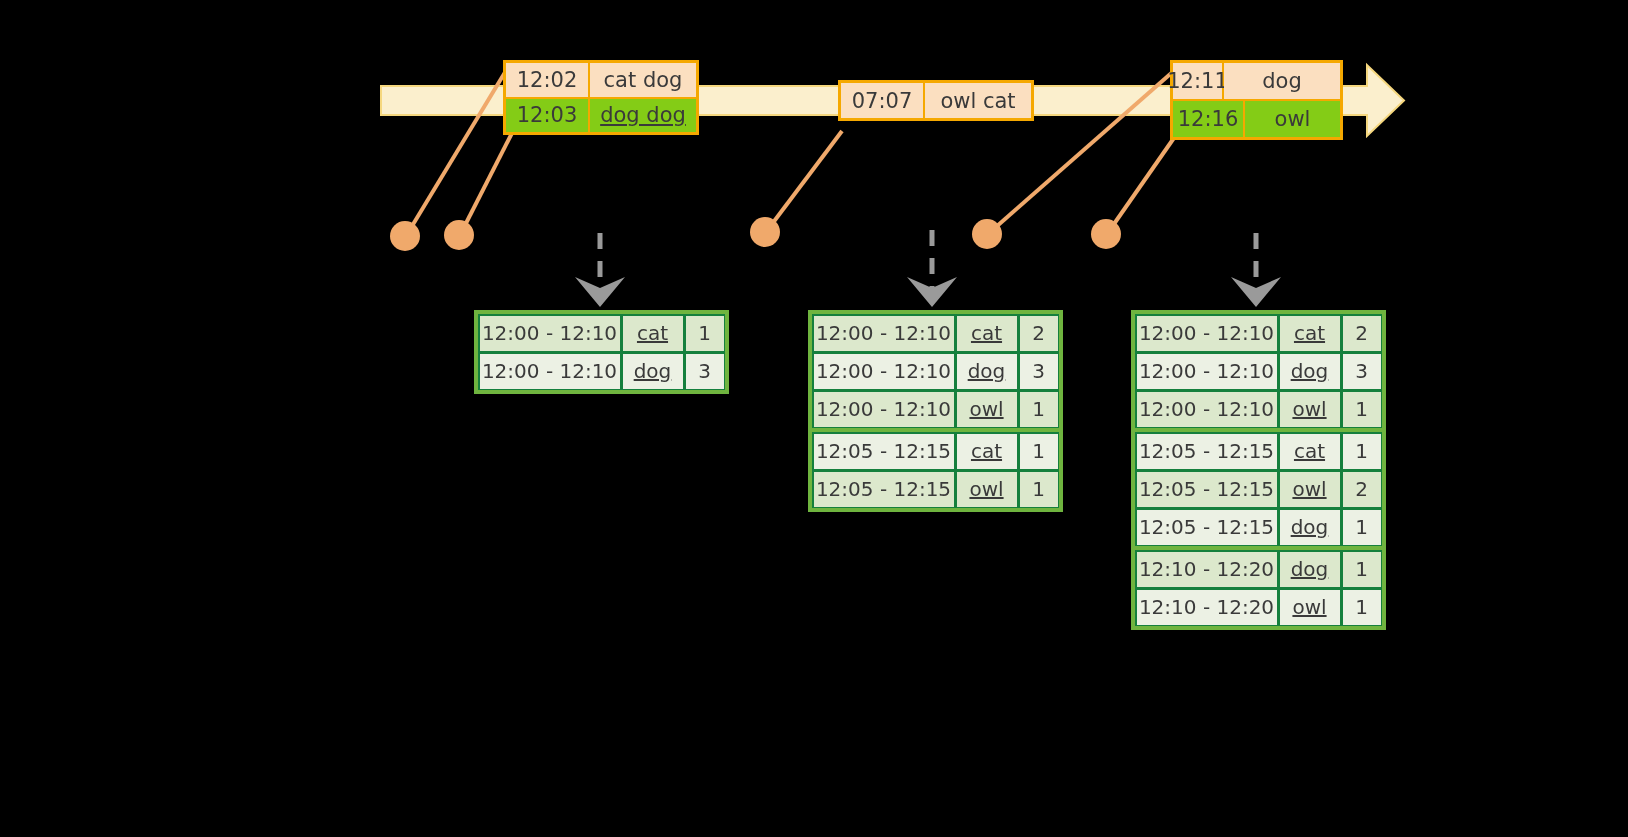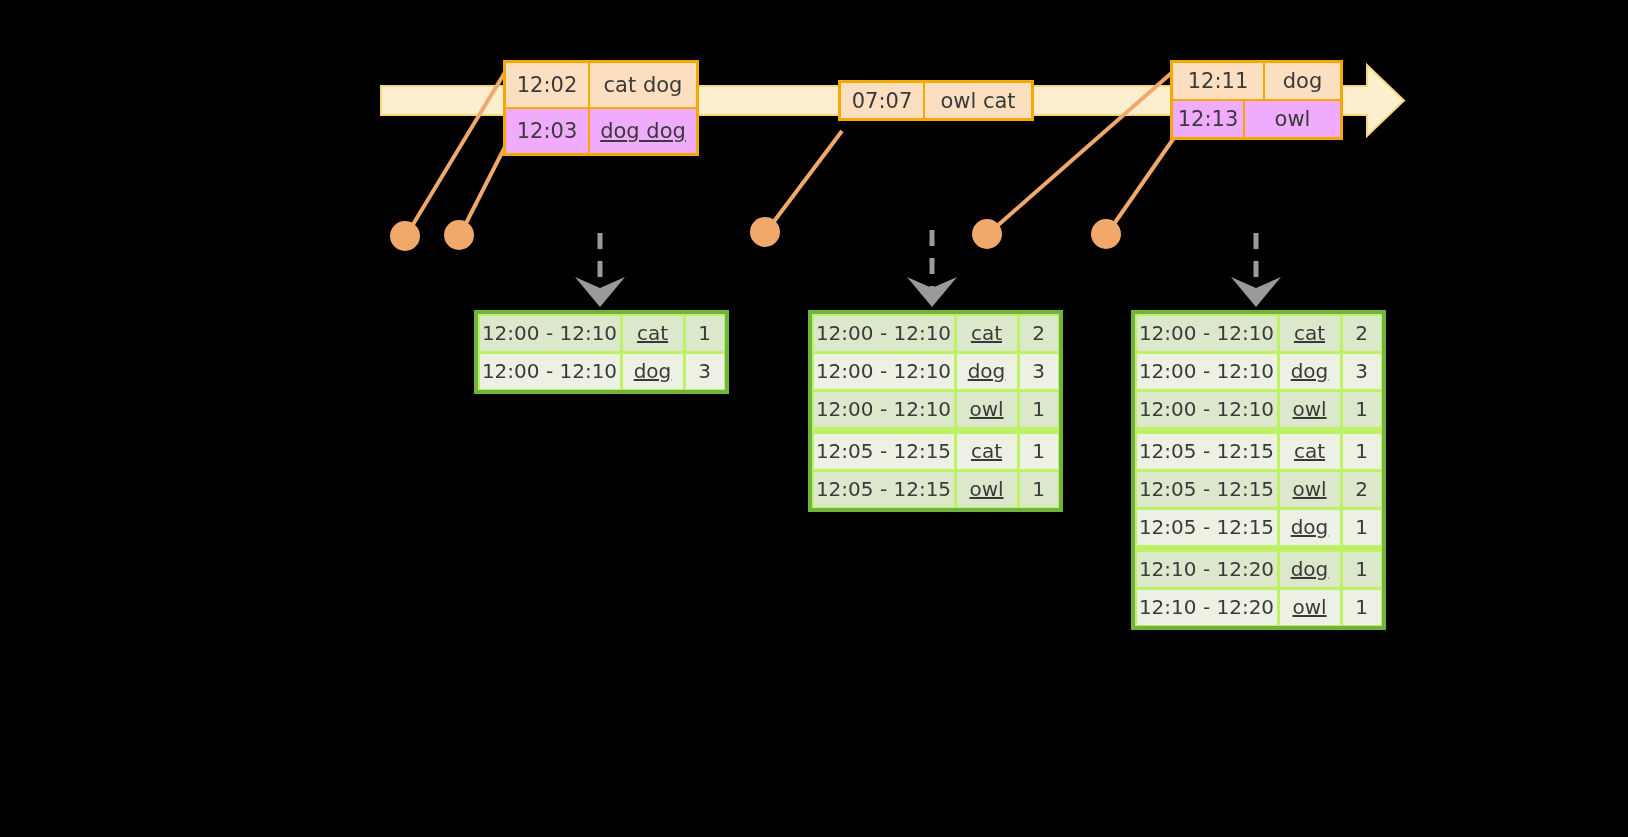--- a/index.html
+++ b/index.html
@@ -12,25 +12,25 @@
 
   
   .event-box{position:absolute;border:3px solid #F5A800;box-sizing:border-box;
              display:flex;flex-direction:column;}
   .event-row{display:flex;flex:1;}
   .event-row + .event-row{border-top:2px solid #F5A800;}
   .event-cell{display:flex;align-items:center;justify-content:center;
               font-size:21px;color:#3a3a3a;box-sizing:border-box;}
   .event-cell.time{border-right:2px solid #F5A800;}
   .ev-shade-a .event-cell{background:#FBDFC0;}
-  .ev-shade-b .event-cell{background:#f0abfc;}
+  .ev-shade-b .event-cell{background:#84cc16;}
 
   
   .result-table{position:absolute;border:4px solid #6FB43F;box-sizing:border-box;
-                display:flex;flex-direction:column;background:#bef264;align-items:center;}
+                display:flex;flex-direction:column;background:#15803d;}
   .rt-row{display:flex;height:38px;}
   .rt-cell{display:flex;align-items:center;justify-content:center;
            font-size:20px;color:#3a3a3a;box-sizing:border-box;
            margin:1.5px;}
   .rt-row.odd .rt-cell{background:#DCE8CC;}
   .rt-row.even .rt-cell{background:#ECF1E4;}
   .rt-cell.win{flex:0 0 auto;}
   .rt-cell.key{flex:0 0 auto;text-decoration:underline;}
   .rt-cell.cnt{flex:0 0 auto;}
   .rt-group-sep{height:4px;background:#6FB43F;}
@@ -67,45 +67,45 @@
 
     <g fill="#F0A96B">
       <circle cx="405" cy="236" r="15"></circle>
       <circle cx="459" cy="235" r="15"></circle>
       <circle cx="765" cy="232" r="15"></circle>
       <circle cx="987" cy="234" r="15"></circle>
       <circle cx="1106" cy="234" r="15"></circle>
     </g>
   </svg>
 
-  <div class="event-box" style="left:503px;top:60px;width:196px;height:96px;">
+  <div class="event-box" style="left:503px;top:60px;width:196px;height:75px;">
     <div class="event-row ev-shade-a">
       <div class="event-cell time" style="width:84px;">12:02</div>
       <div class="event-cell words" style="flex:1;">cat dog</div>
     </div>
     <div class="event-row ev-shade-b">
       <div class="event-cell time" style="width:84px;">12:03</div>
       <div class="event-cell words" style="flex:1;text-decoration:underline;">dog dog</div>
     </div>
   </div>
 
   <div class="event-box" style="left:838px;top:80px;width:196px;height:41px;">
     <div class="event-row ev-shade-a">
       <div class="event-cell time" style="width:84px;">07:07</div>
       <div class="event-cell words" style="flex:1;">owl cat</div>
     </div>
   </div>
 
   <div class="event-box" style="left:1170px;top:60px;width:173px;height:80px;">
     <div class="event-row ev-shade-a">
-      <div class="event-cell time" style="width:92px;">12:11</div>
+      <div class="event-cell time" style="width:51px;">12:11</div>
       <div class="event-cell words" style="flex:1;">dog</div>
     </div>
     <div class="event-row ev-shade-b">
-      <div class="event-cell time" style="width:72px;">12:13</div>
+      <div class="event-cell time" style="width:72px;">12:16</div>
       <div class="event-cell words" style="flex:1;">owl</div>
     </div>
   </div>
 
   <div id="result-tables">
       <div class="result-table" style="left: 474px; top: 310px;">
         <div class="rt-row odd">
           <div class="rt-cell win" style="width: 140px;">12:00 - 12:10</div>
           <div class="rt-cell key" style="width: 60px;">cat</div>
           <div class="rt-cell cnt" style="width: 38px;">1</div>

